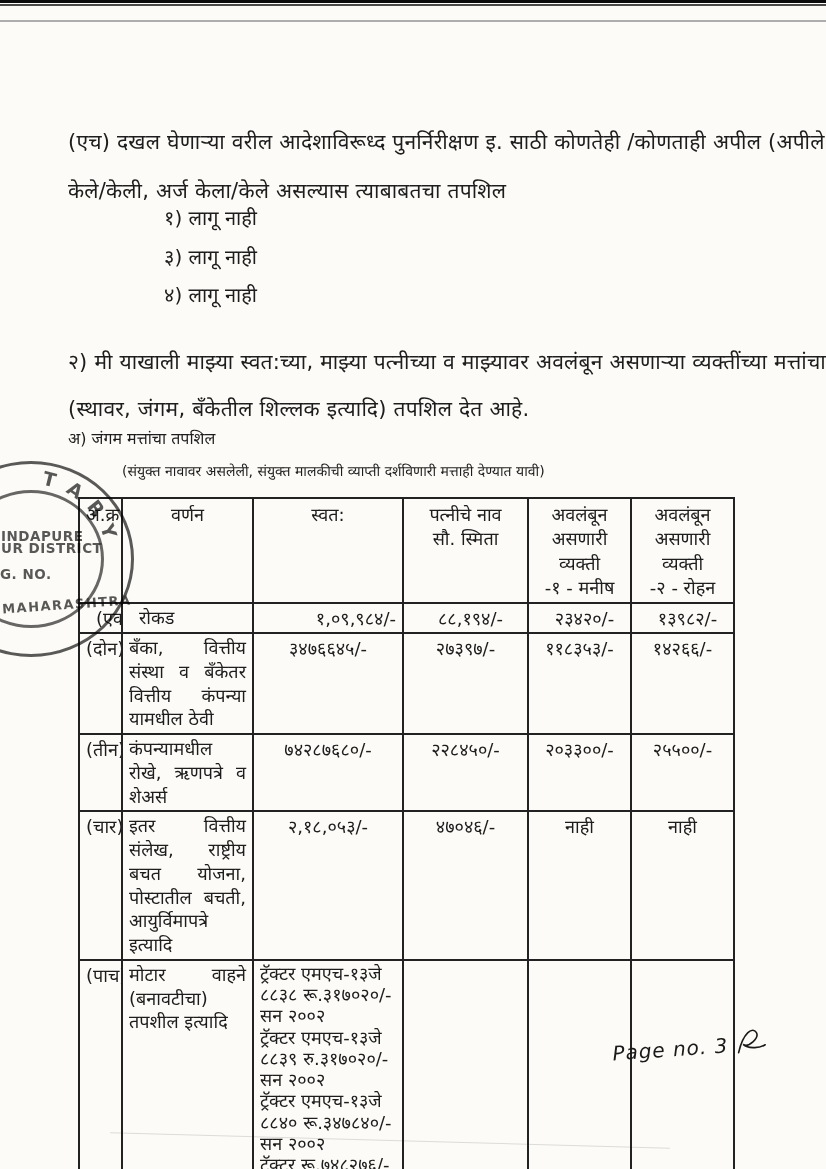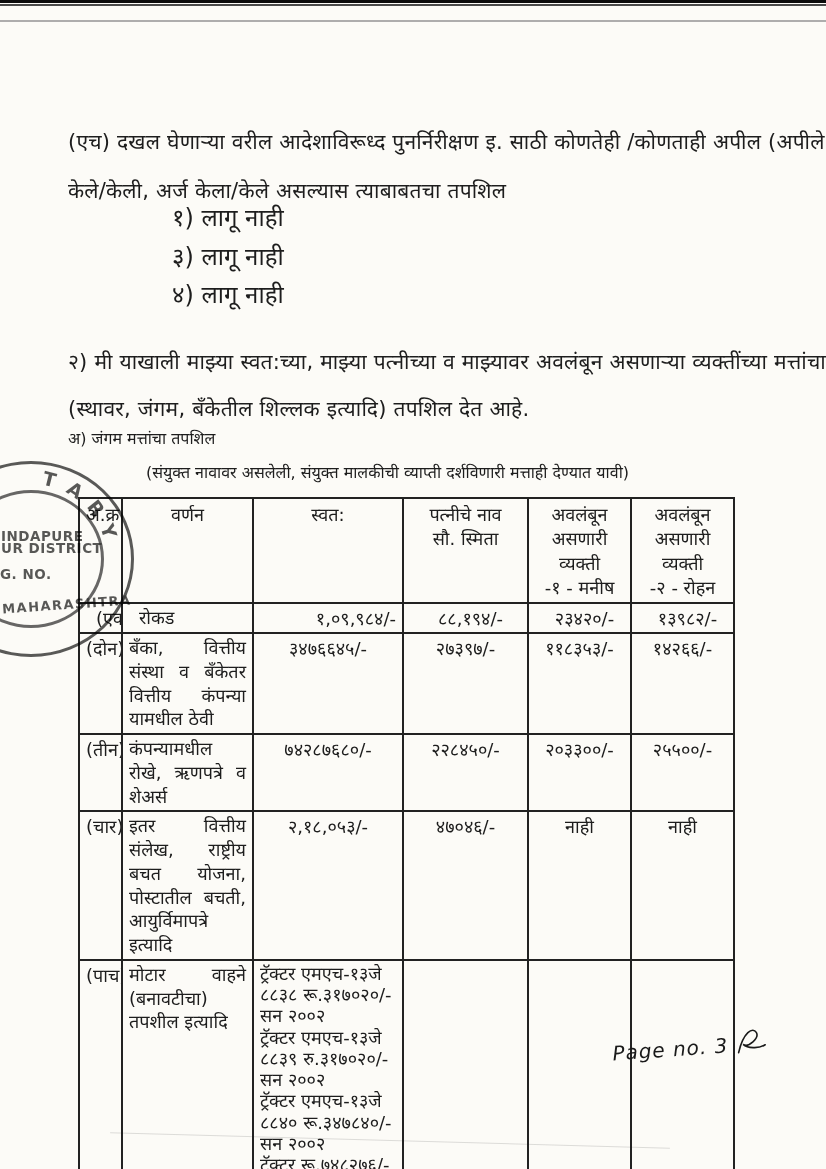--- a/index.html
+++ b/index.html
@@ -17,26 +17,26 @@
   .scan-bar-1{position:absolute;top:0;left:0;width:826px;height:3px;background:#0b0b0b;}
   .scan-bar-2{position:absolute;top:4px;left:0;width:826px;height:2px;background:#4a4a4a;}
   .scan-line{position:absolute;top:20px;left:0;width:826px;height:2px;background:#9a9a9a;opacity:.8;}
   .crease{position:absolute;top:1140px;left:110px;width:560px;border-top:1px solid rgba(110,110,110,.22);transform:rotate(1.6deg);}
 
   
   .para{position:absolute;font-size:21px;letter-spacing:.2px;}
   .para .ln{white-space:nowrap;}
   .p1{left:68px;top:118px;width:720px;}
   .p1 .ln{line-height:49px;}
-  .list{position:absolute;left:172px;top:199px;font-size:24px;}
+  .list{position:absolute;left:164px;top:199px;font-size:20px;}
   .list .item{line-height:38.5px;}
   .p2{left:68px;top:339px;width:720px;}
   .p2 .ln{line-height:47px;}
   .sec{position:absolute;left:68px;top:427px;font-size:16px;}
-  .note{position:absolute;left:146px;top:461px;font-size:16px;}
+  .note{position:absolute;left:122px;top:461px;font-size:14px;}
 
   
   table.assets{
     position:absolute;left:78px;top:497px;
     border-collapse:collapse;table-layout:fixed;width:655px;
   }
   table.assets td{
     border:2px solid #222;
     padding:2px 6px;
     font-size:18px;

